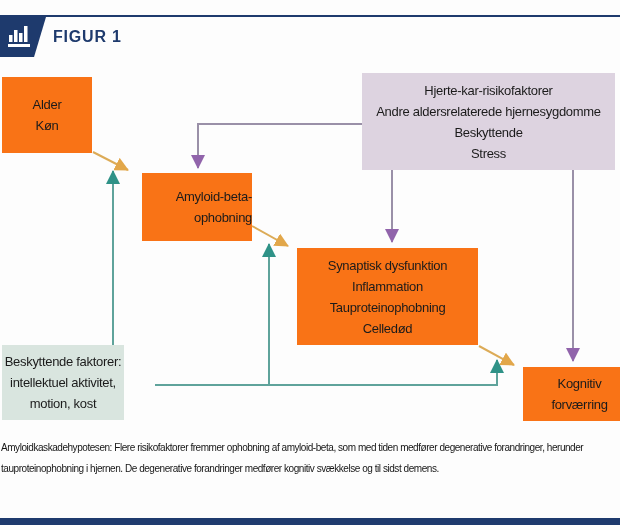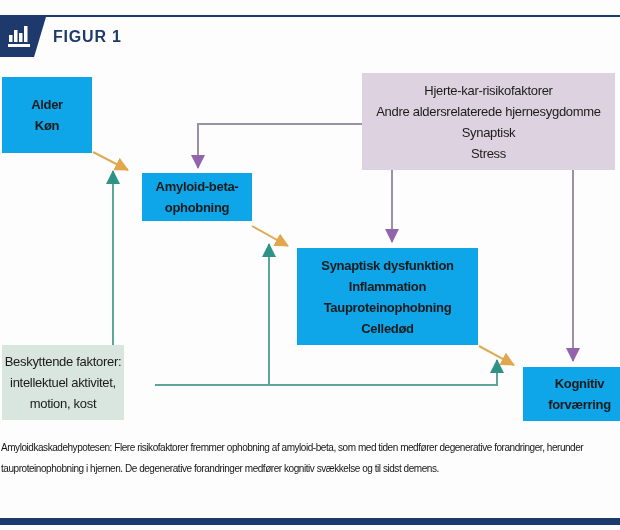--- a/index.html
+++ b/index.html
@@ -18,25 +18,25 @@
   .badge svg{position:absolute;left:7px;top:7px;}
   .figure-label{
     position:absolute;left:53px;top:28px;
     font-size:16px;font-weight:700;letter-spacing:.8px;color:#1e3a6d;
   }
   
   .box{
     position:absolute;display:flex;flex-direction:column;justify-content:center;
     text-align:center;font-size:13px;line-height:21px;letter-spacing:-.3px;
   }
-  .cream{background:#0ea5e9;font-weight:bold;}
+  .cream{background:#f97316;}
   .lavender{background:#ddd3e0;}
   .mint{background:#d9e5df;}
   .box-alder{left:2px;top:77px;width:90px;height:76px;}
-  .box-amyloid{left:142px;top:173px;width:110px;height:48px;}
+  .box-amyloid{left:142px;top:173px;width:110px;height:68px;align-items:flex-end;}
   .box-hjerte{left:362px;top:73px;width:253px;height:97px;}
   .box-synaptisk{left:297px;top:248px;width:181px;height:97px;}
   .box-beskyttende{left:2px;top:345px;width:122px;height:75px;}
   .box-kognitiv{left:523px;top:367px;width:89px;height:54px;padding-left:12px;}
   
   .arrows{position:absolute;left:0;top:0;width:620px;height:530px;pointer-events:none;}
   
   .caption{
     position:absolute;left:1px;top:437px;width:618px;
     font-size:10px;line-height:21px;letter-spacing:-.45px;color:#161616;
@@ -59,21 +59,21 @@
 <div class="figure-label">FIGUR 1</div>
 
 <div class="box cream box-alder">
   <div>Alder</div>
   <div>Køn</div>
 </div>
 
 <div class="box lavender box-hjerte">
   <div>Hjerte-kar-risikofaktorer</div>
   <div>Andre aldersrelaterede hjernesygdomme</div>
-  <div>Synaptisk</div>
+  <div>Beskyttende</div>
   <div>Stress</div>
 </div>
 
 <div class="box cream box-amyloid">
   <div>Amyloid-beta-</div>
   <div>ophobning</div>
 </div>
 
 <div class="box cream box-synaptisk">
   <div>Synaptisk dysfunktion</div>

